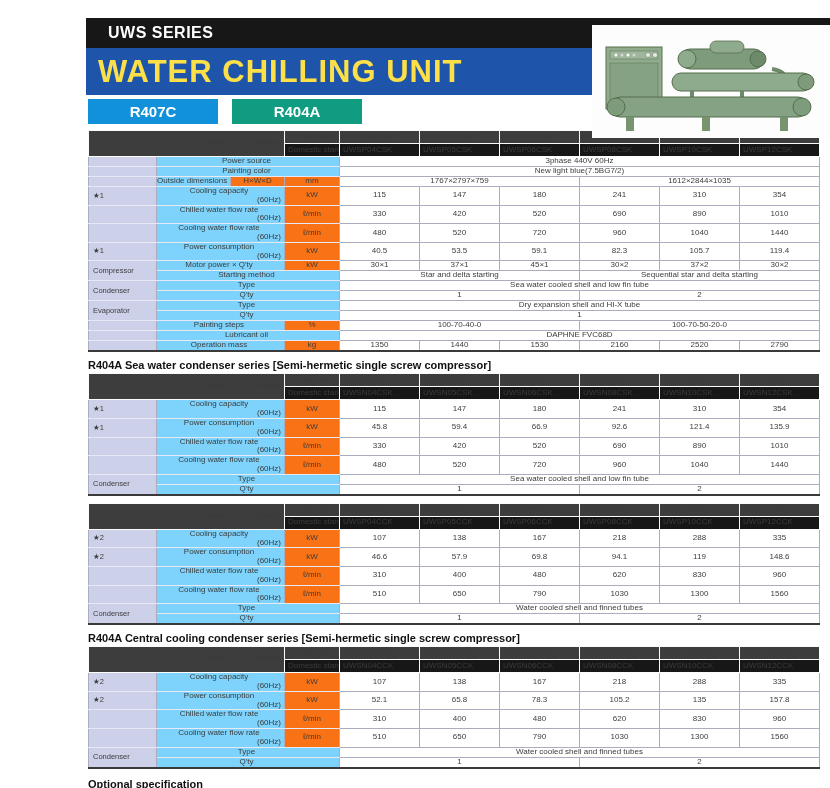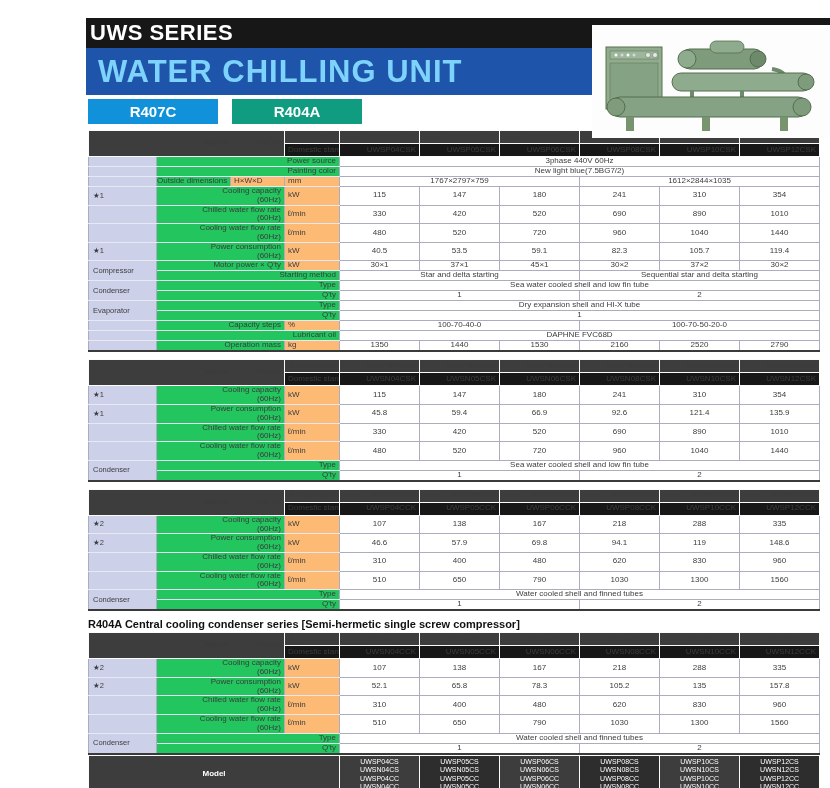--- a/index.html
+++ b/index.html
@@ -2,24 +2,24 @@
 <html><head>
 <meta charset="utf-8">
 <style>
   html,body{margin:0;padding:0;background:#ffffff;}
   .page{position:relative;width:830px;height:788px;background:#ffffff;overflow:hidden;
         font-family:"Liberation Sans","DejaVu Sans",sans-serif;color:#333;}
 
   
   .band-black{position:absolute;left:86px;top:18px;width:744px;height:30px;background:#171717;
               display:flex;align-items:center;z-index:1;}
-  .series-label{color:#fff;font-size:22px;font-weight:bold;letter-spacing:.5px;margin-left:4px;}
+  .series-label{color:#fff;font-size:16px;font-weight:bold;letter-spacing:.5px;margin-left:22px;}
   .band-blue{position:absolute;left:86px;top:48px;width:744px;height:47px;background:#1e55ab;
              display:flex;align-items:center;z-index:1;}
-  .big-title{color:#7dd3fc;font-size:31px;font-weight:bold;letter-spacing:1px;margin-left:12px;white-space:nowrap;}
+  .big-title{color:#fde047;font-size:31px;font-weight:bold;letter-spacing:1px;margin-left:12px;white-space:nowrap;}
   .photo{position:absolute;top:25px;right:0;width:238px;height:113px;background:#fdfdfd;z-index:2;}
   .badges{position:absolute;left:88px;top:99px;display:flex;gap:14px;z-index:1;}
   .badge{width:130px;height:25px;color:#fff;font-weight:bold;font-size:15px;
          display:flex;align-items:center;justify-content:center;}
   .badge-blue{background:#1191da;}
   .badge-green{background:#109c80;}
 
   
   .main{position:absolute;left:88px;top:130px;width:731px;}
   .t-title{font-size:11px;font-weight:bold;color:#111;margin:0 0 2px 0;white-space:nowrap;}
@@ -31,29 +31,29 @@
 
   .spec th,.spec td,.opt th,.opt td{border:1px solid #a9adbd;padding:0 3px;height:9px;
         font-size:8px;color:#3c3c3c;overflow:hidden;white-space:nowrap;line-height:1.1;}
   .spec thead th,.opt thead th{height:12px;border-color:#fbfbfb;}
   .spec tbody tr:first-child td{border-top-color:#333;}
 
   .model-head{background:#3d3d3d;color:#fff;font-size:8px;text-align:right;padding-right:6px;font-weight:bold;}
   .model-head .refrig{margin-left:28px;}
   .std{background:#3d3d3d;color:#fff;font-size:6.5px;text-align:center;padding:0 1px;font-weight:normal;}
   .std.dom{background:#171717;}
-  .mname{color:#fff;font-size:7.5px;text-align:right;font-weight:normal;}
+  .mname{color:#fff;font-size:7.5px;text-align:left;font-weight:normal;}
   .mname.nk{background:#3d3d3d;}
   .mname.dom{background:#171717;}
 
   td.g{background:#ccd0e9;text-align:left;padding-left:4px;font-size:7.5px;
        border-top-color:#e6e8f4;border-bottom-color:#e6e8f4;}
-  td.l{background:#22c55e;text-align:right;padding-left:0;
+  td.l{background:#7dd3fc;text-align:center;padding-left:0;
        border-top-color:#e6e8f4;border-bottom-color:#e6e8f4;}
-  td.lc,td.u{background:#fdba74;text-align:left;
+  td.lc,td.u{background:#f97316;text-align:center;
        border-top-color:#e6e8f4;border-bottom-color:#e6e8f4;}
   td.v{background:#fff;text-align:center;}
   .subl{float:right;margin-left:45px;}
 
   
   .opt-title{font-size:11px;font-weight:bold;color:#111;margin:9px 0 3px 0;}
   th.opt-model{background:#3d3d3d;color:#fff;font-size:8px;text-align:center;font-weight:bold;}
   th.opt-m{background:#3d3d3d;color:#fff;font-size:7px;line-height:8.5px;font-weight:normal;
            text-align:center;padding:2px 0;}
   th.opt-m.alt{background:#2d2d2d;}
@@ -247,21 +247,21 @@
               <td class="g" rowspan="2">Evaporator</td>
               <td class="l" colspan="3">Type</td>
               <td class="v" colspan="6">Dry expansion shell and HI-X tube</td>
             </tr>
             <tr>
               <td class="l" colspan="3">Q'ty</td>
               <td class="v" colspan="6">1</td>
             </tr>
             <tr>
               <td class="g"></td>
-              <td class="l" colspan="2">Capacity steps</td>
+              <td class="l" colspan="2">Painting steps</td>
               <td class="u">%</td>
               <td class="v" colspan="3">100-70-40-0</td>
               <td class="v" colspan="3">100-70-50-20-0</td>
             </tr>
             <tr>
               <td class="g"></td>
               <td class="l" colspan="3">Lubricant oil</td>
               <td class="v" colspan="6">DAPHNE FVC68D</td>
             </tr>
             <tr>
@@ -273,20 +273,21 @@
               <td class="v">1530</td>
               <td class="v">2160</td>
               <td class="v">2520</td>
               <td class="v">2790</td>
             </tr>
           </tbody>
     </table>
   </section>
 
   <section class="spec-section">
+    <h2 class="t-title">R404A Sea water condenser series [Semi-hermetic single screw compressor]</h2>
     <table class="spec">
       <colgroup>
             <col class="cg">
             <col class="ci">
             <col class="cs">
             <col class="cu">
         <col class="cd">
             <col class="cd">
             <col class="cd">
             <col class="cd">
@@ -554,20 +555,21 @@
               <td class="v" colspan="6">Water cooled shell and finned tubes</td>
             </tr>
             <tr>
               <td class="l" colspan="3">Q'ty</td>
               <td class="v" colspan="3">1</td>
               <td class="v" colspan="3">2</td>
             </tr>
           </tbody>
     </table>
   </section>
+<h2 class="opt-title">Optional specification</h2>
     <table class="opt">
       <colgroup>
           <col class="cg">
           <col class="ci">
           <col class="cs">
           <col class="cu">
         <col class="cd">
           <col class="cd">
           <col class="cd">
           <col class="cd">

